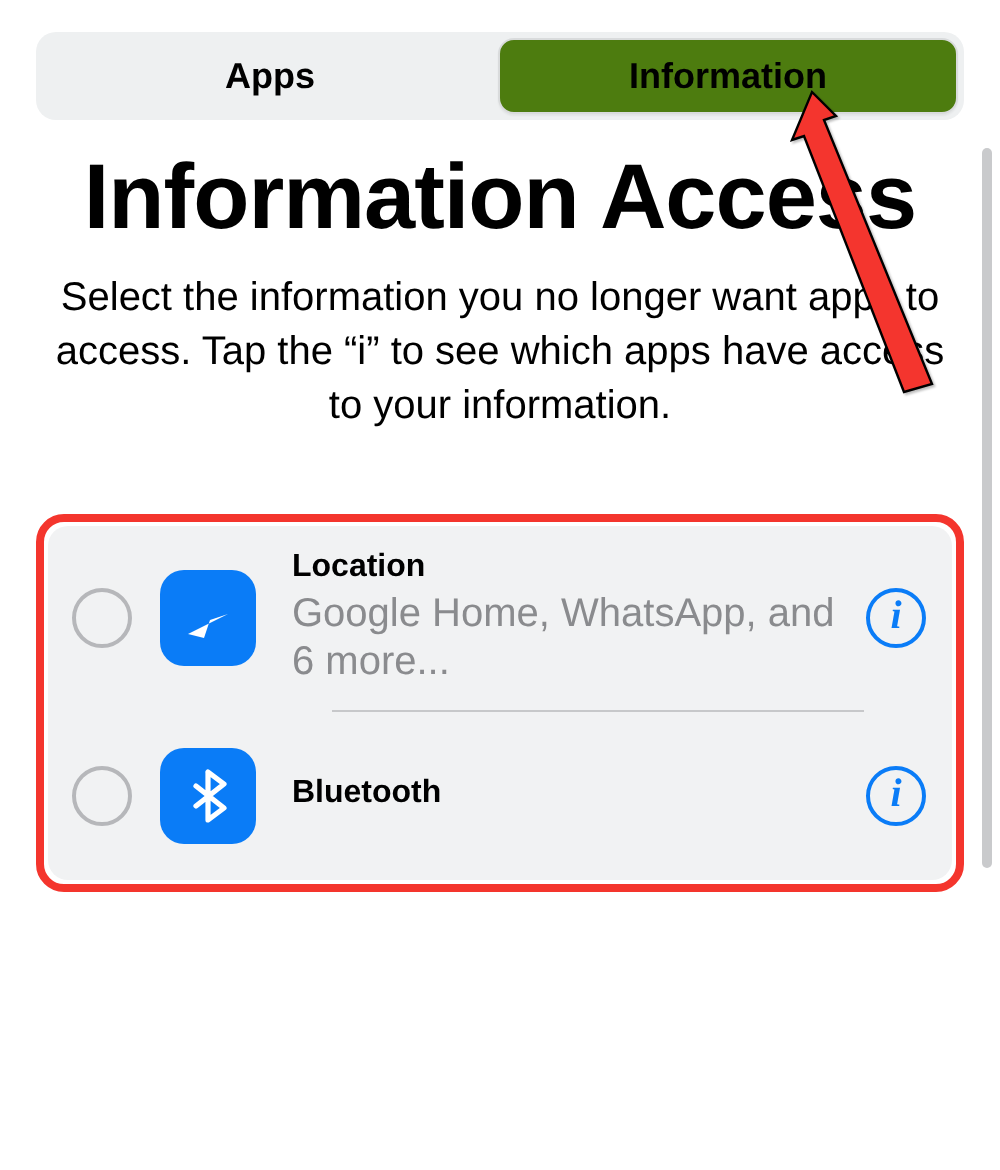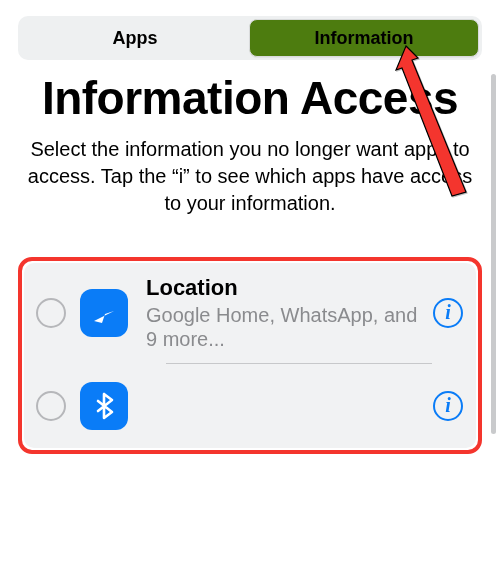--- a/index.html
+++ b/index.html
@@ -95,21 +95,21 @@
       margin-right: 18px;
       display: flex;
       align-items: center;
       justify-content: center;
     }
     .row-text {
       flex: 1;
       min-width: 0;
     }
     .row-title {
-      font-size: 22px;
+      font-size: 16px;
       font-weight: 700;
       color: #000;
       margin-bottom: 2px;
     }
     .row-sub {
       font-size: 20px;
       color: #8a8b8e;
       line-height: 1.2;
     }
     .info-btn {
@@ -175,39 +175,40 @@
 
     <div class="row">
       <div class="radio"></div>
       <div class="app-icon">
         <svg width="28" height="28" viewBox="0 0 28 28">
           <path d="M4 22 L24 12 L15 15 L12 24 Z" fill="#fff"></path>
         </svg>
       </div>
       <div class="row-text">
         <div class="row-title">Location</div>
-        <div class="row-sub">Google Home, WhatsApp, and 9 more...</div>
+        <div class="row-sub">Google Home, WhatsApp, and 6 more...</div>
       </div>
       <div class="info-btn">
         <div class="info-circle">
             <span class="info-i">i</span>
           </div>
       </div>
     </div>
 
     <div class="row-sep"></div>
 
     <div class="row">
       <div class="radio"></div>
       <div class="app-icon">
         <svg width="28" height="28" viewBox="0 0 28 28">
           <path d="M14 2 L14 26 L22 20 L8 9 M14 2 L22 8 L8 19" stroke="#fff" stroke-width="2.6" fill="none" stroke-linejoin="round" stroke-linecap="round"></path>
         </svg>
       </div>
       <div class="row-text">
+        <div class="row-title">Bluetooth</div>
       </div>
       <div class="info-btn">
         <div class="info-circle">
             <span class="info-i">i</span>
           </div>
       </div>
     </div>
 
   </div>
 </div>

